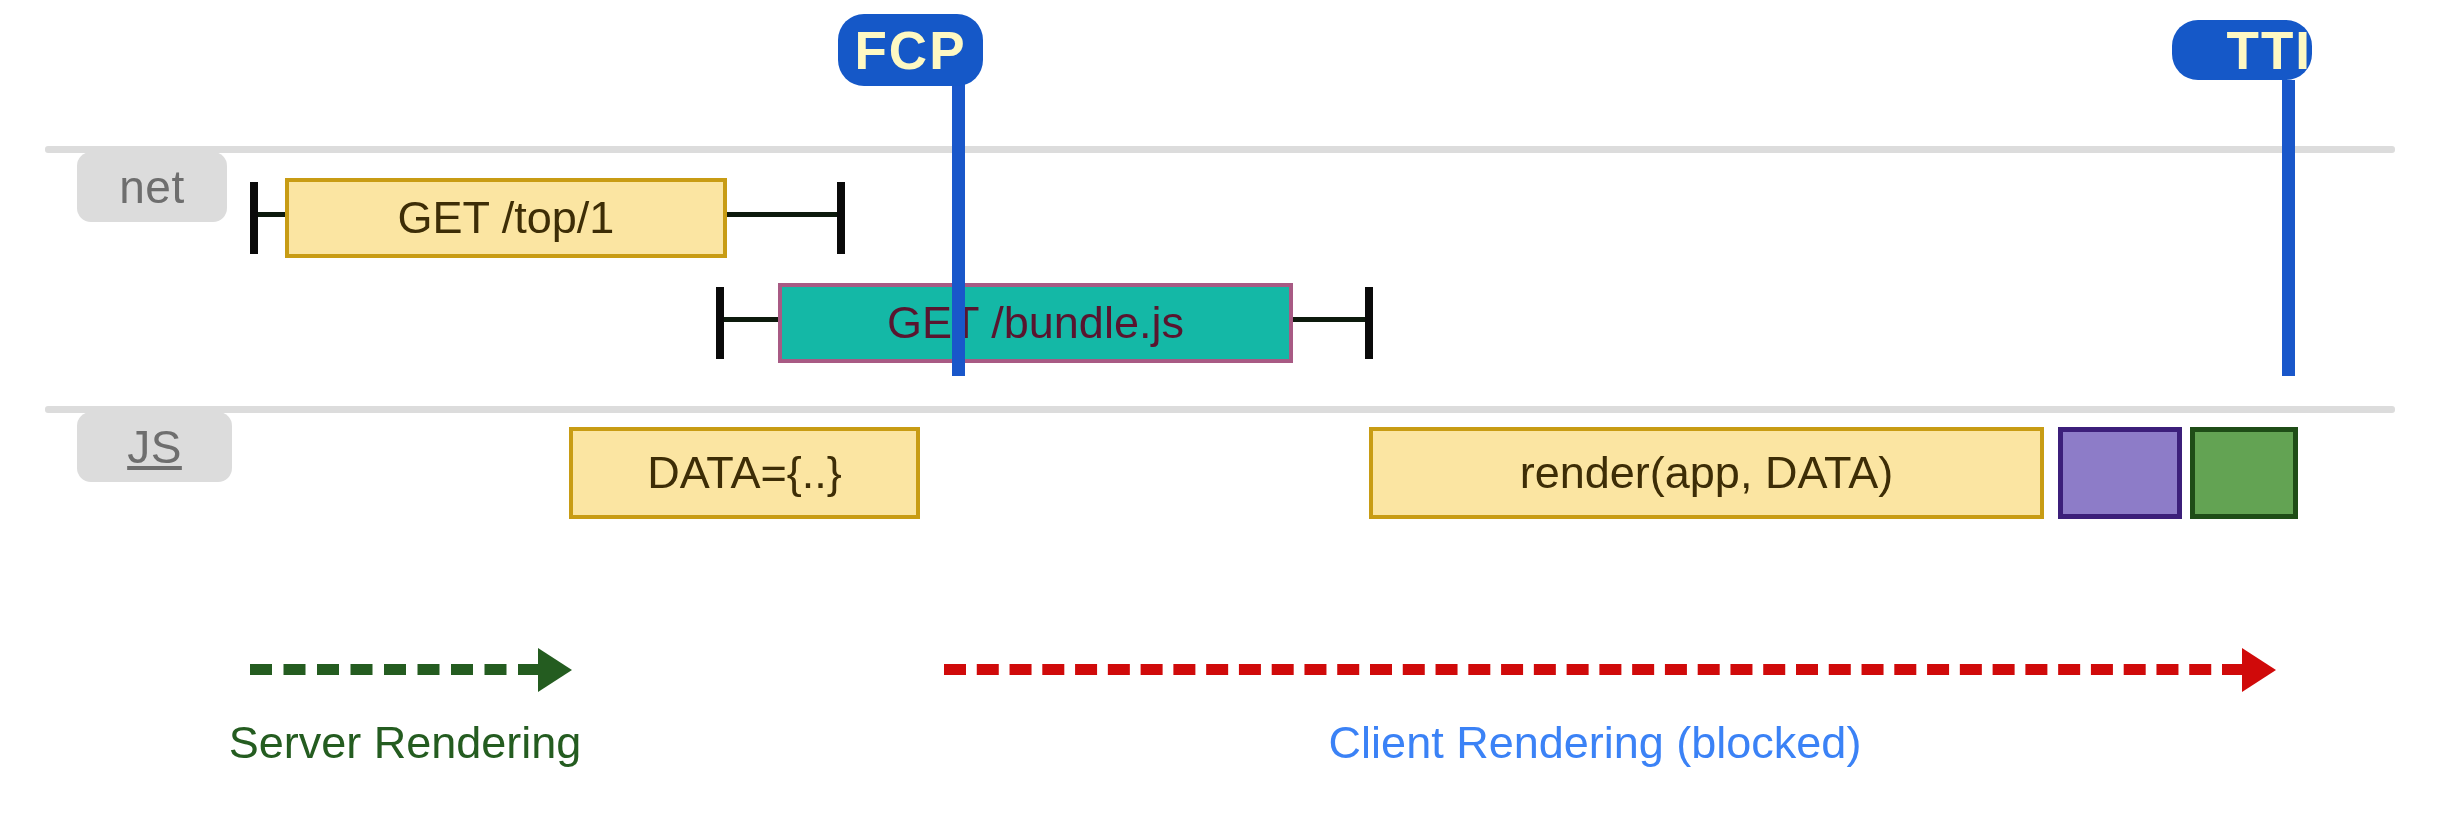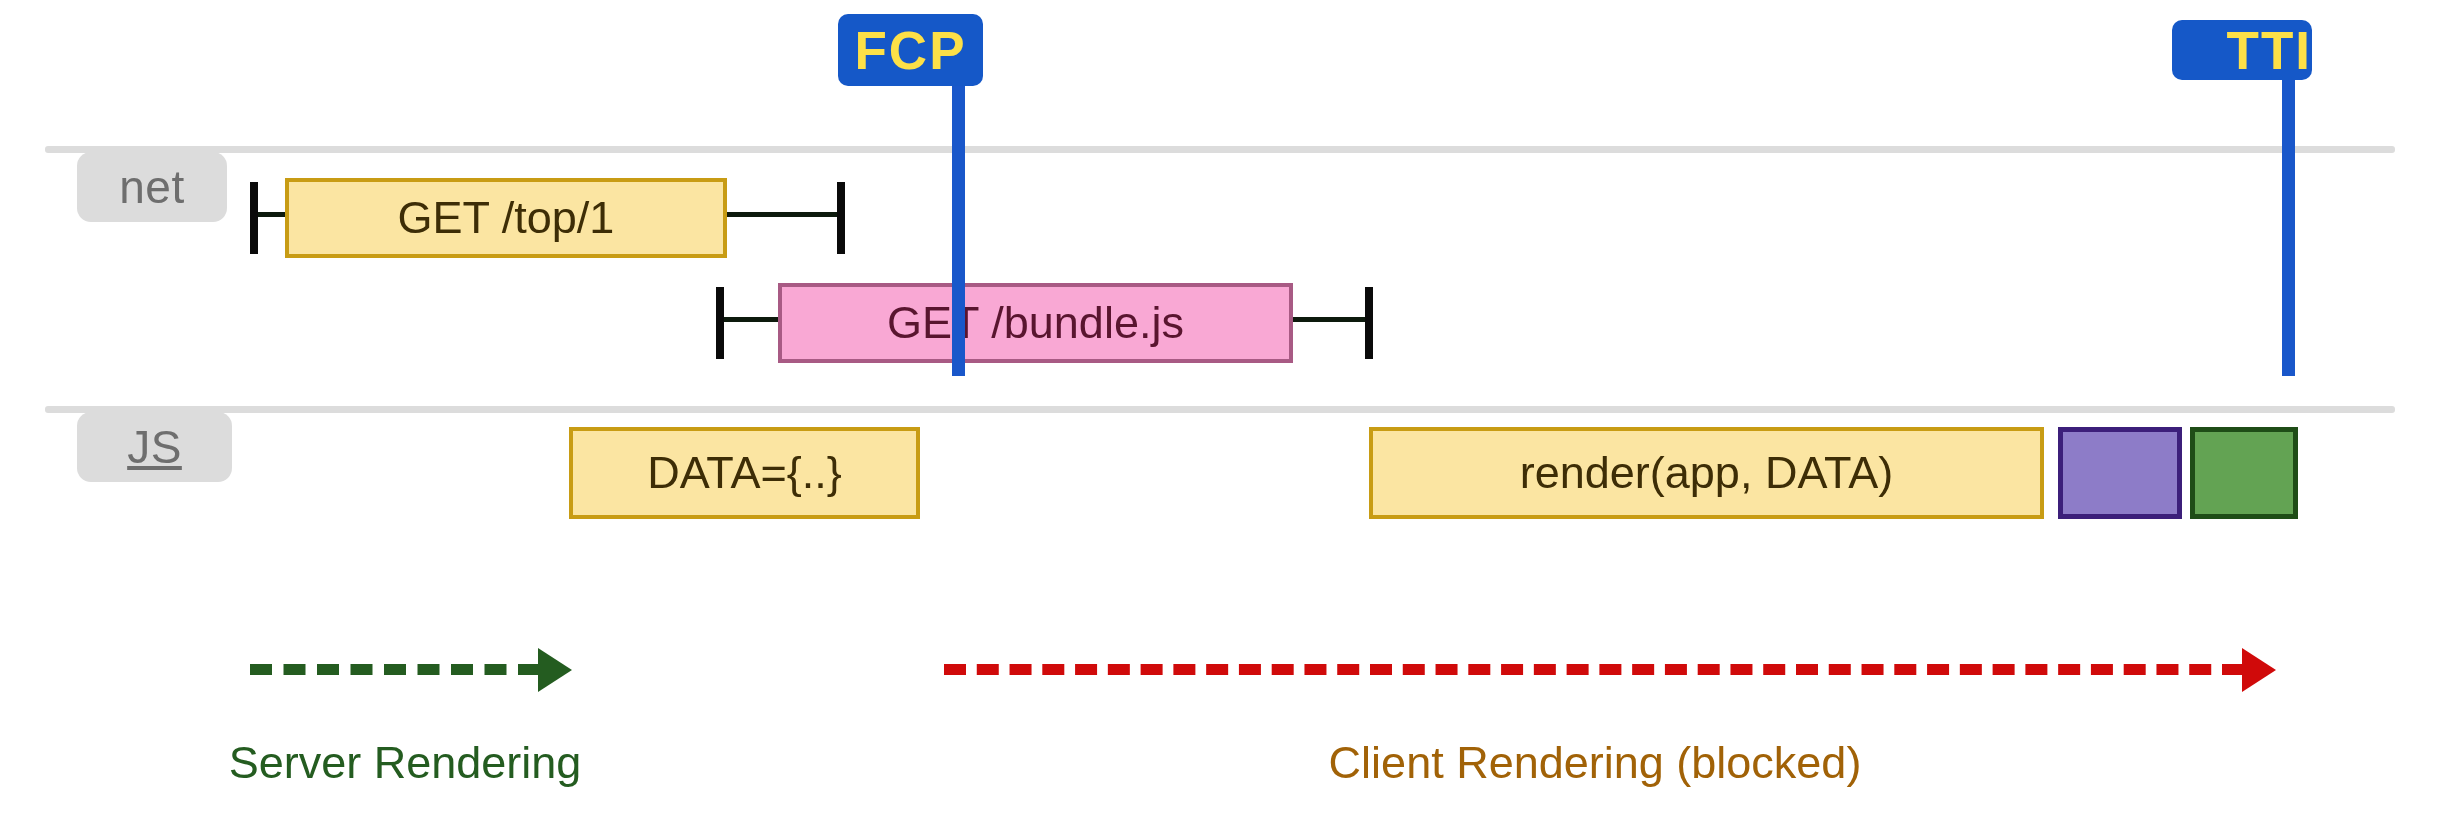--- a/index.html
+++ b/index.html
@@ -49,21 +49,21 @@
     justify-content: center;
     font-size: 45px;
     white-space: nowrap;
   }
   .task-box.yellow {
     background: #fbe5a2;
     border: 4px solid #c89c14;
     color: #3d2d06;
   }
   .task-box.pink {
-    background: #f9a8d4;
+    background: #14b8a6;
     border: 4px solid #a85a84;
     color: #59152f;
   }
   .task-box.purple {
     background: #8d7cc8;
     border: 5px solid #3c1f7a;
   }
   .task-box.green {
     background: #63a353;
     border: 5px solid #1f4d17;
@@ -83,25 +83,25 @@
 
   
   .marker-line {
     position: absolute;
     width: 13px;
     background: #1957ca;
   }
   .marker-badge {
     position: absolute;
     background: #1558c8;
-    border-radius: 10px;
+    border-radius: 26px;
     display: flex;
     align-items: center;
     justify-content: center;
-    color: #fde047;
+    color: #fef9c3;
     font-size: 53px;
     font-weight: bold;
     letter-spacing: 2px;
   }
 
   
   .phase-dash {
     position: absolute;
     height: 0;
     border-top-width: 11px;
@@ -112,21 +112,20 @@
     width: 0;
     height: 0;
     border-top: 22px solid transparent;
     border-bottom: 22px solid transparent;
   }
   .phase-label {
     position: absolute;
     font-size: 45px;
     white-space: nowrap;
     text-align: center;
-    margin-top: 20px;
   }
 </style>
 </head>
 <body>
 
 <div id="stage">
 
   <div class="lane-rule" style="left:45px; top:146px; width:2350px;"></div>
   <div class="lane-pill" style="left:45px; top:152px; width:150px; height:70px;">
     <span>net</span>
@@ -178,17 +177,17 @@
   </div>
 
   <div class="phase-dash" style="left:250px; top:664px; width:290px; border-top-color:#245c20;"></div>
   <div class="phase-head" style="left:538px; top:648px; border-left:34px solid #245c20;"></div>
   <div class="phase-label" style="left:190px; top:717px; width:430px; color:#245c20;">
     <span>Server Rendering</span>
   </div>
 
   <div class="phase-dash" style="left:944px; top:664px; width:1300px; border-top-color:#d00a0a;"></div>
   <div class="phase-head" style="left:2242px; top:648px; border-left:34px solid #d00a0a;"></div>
-  <div class="phase-label" style="left:1120px; top:717px; width:950px; color:#a16207;">
+  <div class="phase-label" style="left:1120px; top:717px; width:950px; color:#3b82f6;">
     <span>Client Rendering (blocked)</span>
   </div>
 
 </div>
 
 </body></html>

